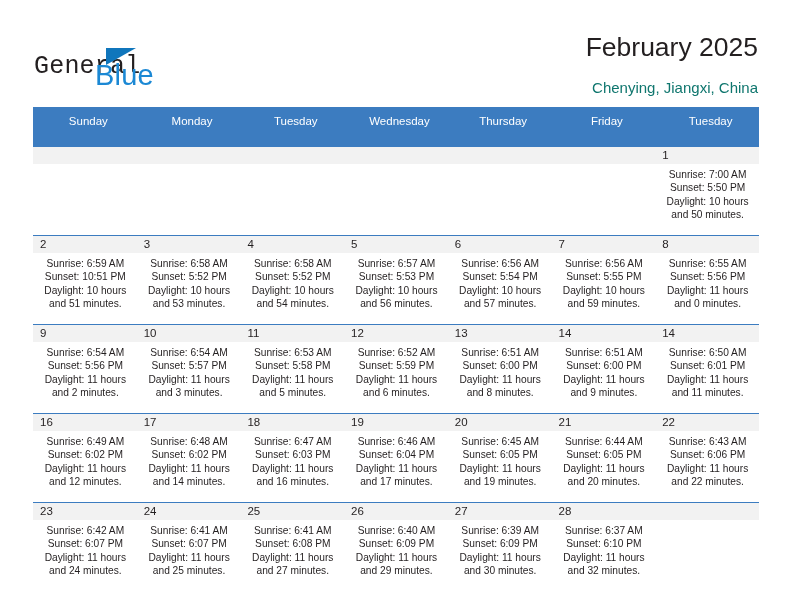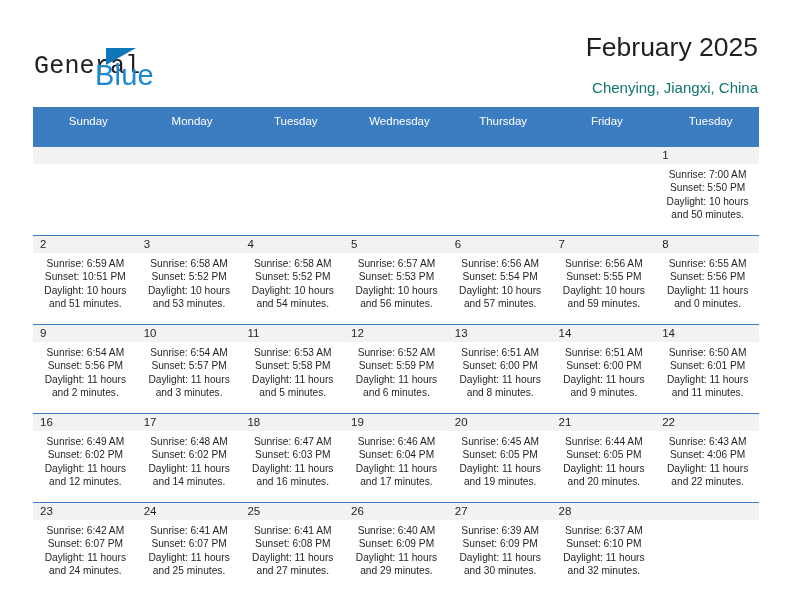--- a/index.html
+++ b/index.html
@@ -425,21 +425,21 @@
                 <div>Sunset: 6:05 PM</div>
                 <div class="daylight-line">Daylight: 11 hours and 20 minutes.</div>
               </div>
             </div>
           </td>
           <td>
             <div class="cell">
               <div class="daynum-band">22</div>
               <div class="cell-body">
                 <div>Sunrise: 6:43 AM</div>
-                <div>Sunset: 4:06 PM</div>
+                <div>Sunset: 6:06 PM</div>
                 <div class="daylight-line">Daylight: 11 hours and 22 minutes.</div>
               </div>
             </div>
           </td>
         </tr>
         <tr class="week-row">
           <td>
             <div class="cell">
               <div class="daynum-band">23</div>
               <div class="cell-body">

